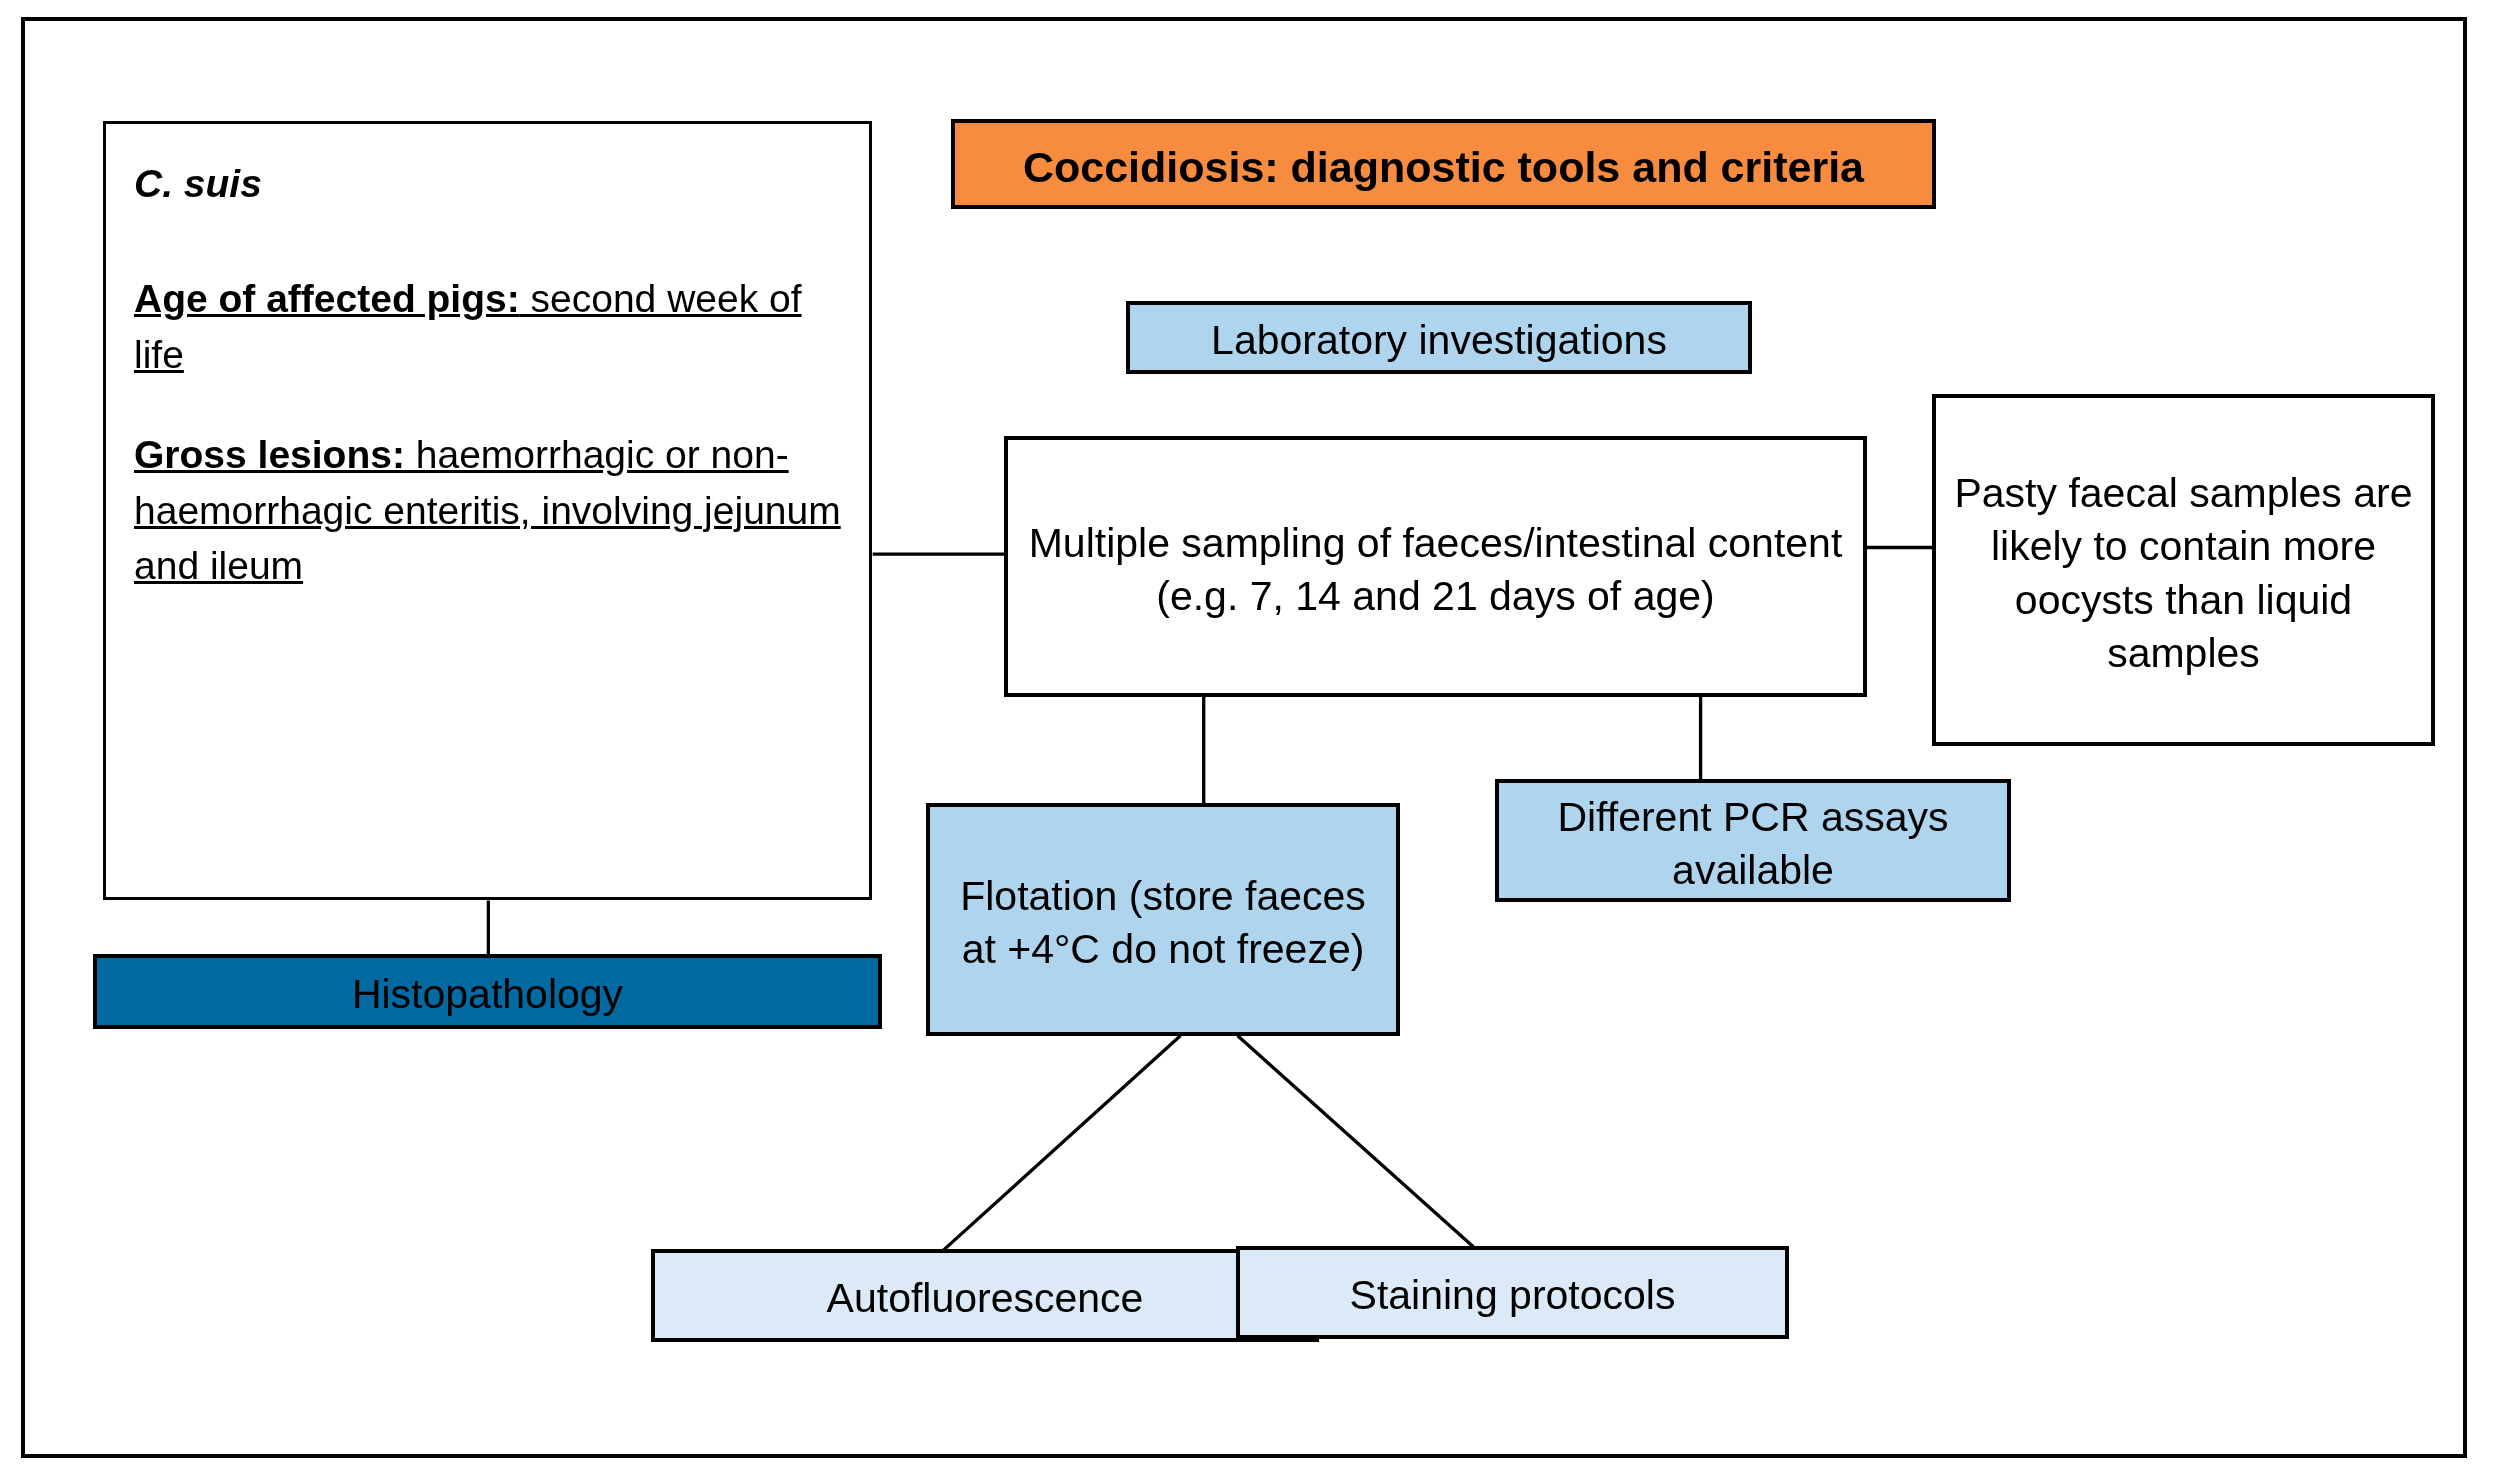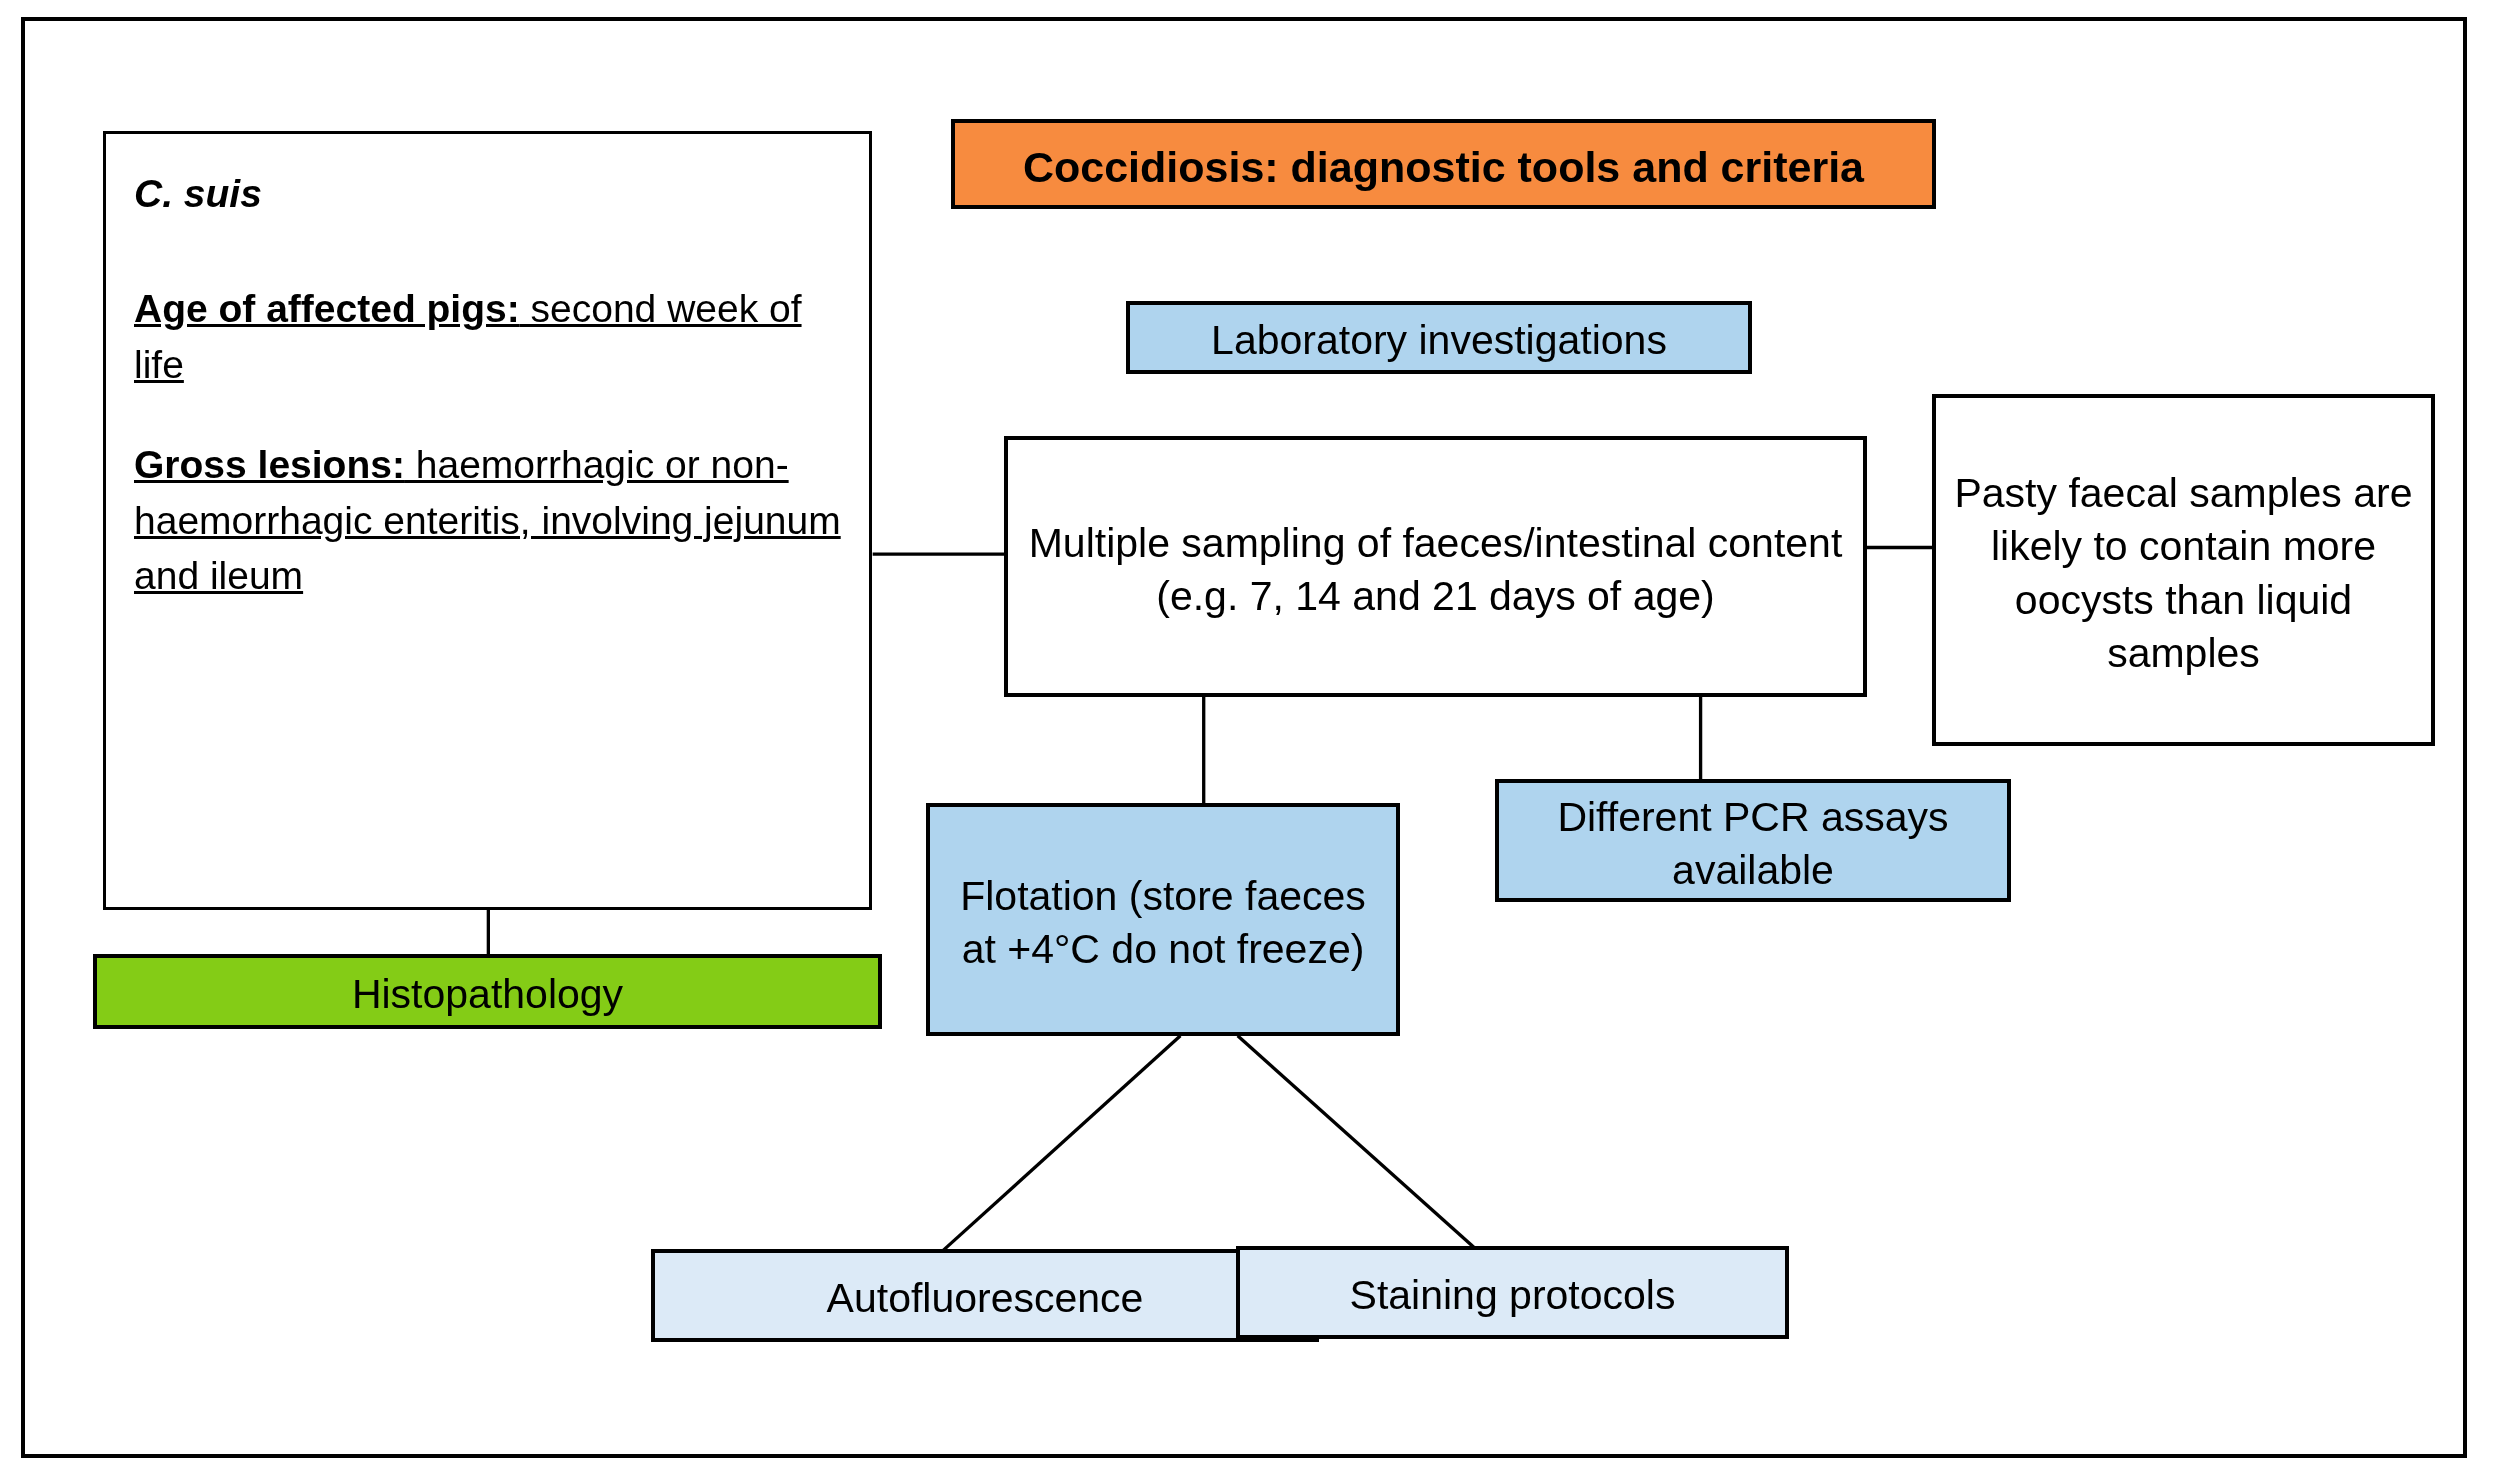--- a/index.html
+++ b/index.html
@@ -50,21 +50,21 @@
     width: 985px;
     height: 90px;
     background: #F78B3F;
     font-weight: bold;
     font-size: 43px;
   }
 
   
   #clinical-box {
     left: 103px;
-    top: 131px;
+    top: 121px;
     width: 769px;
     height: 779px;
     background: #ffffff;
     border-width: 3.3px;
     display: block;
     padding: 32px 27px 13.3px 28px;
     font-size: 39px;
     line-height: 1.42;
     text-align: left;
   }
@@ -80,21 +80,21 @@
   }
   #clinical-box p:last-child { margin-bottom: 0; }
   #clinical-box b { font-weight: bold; }
 
   
   #histopathology-box {
     left: 93px;
     top: 954px;
     width: 789px;
     height: 75px;
-    background: #84cc16;
+    background: #0369a1;
     font-size: 41px;
     text-align: center;
   }
 
   
   #lab-box {
     left: 1126px;
     top: 301px;
     width: 626px;
     height: 73px;

